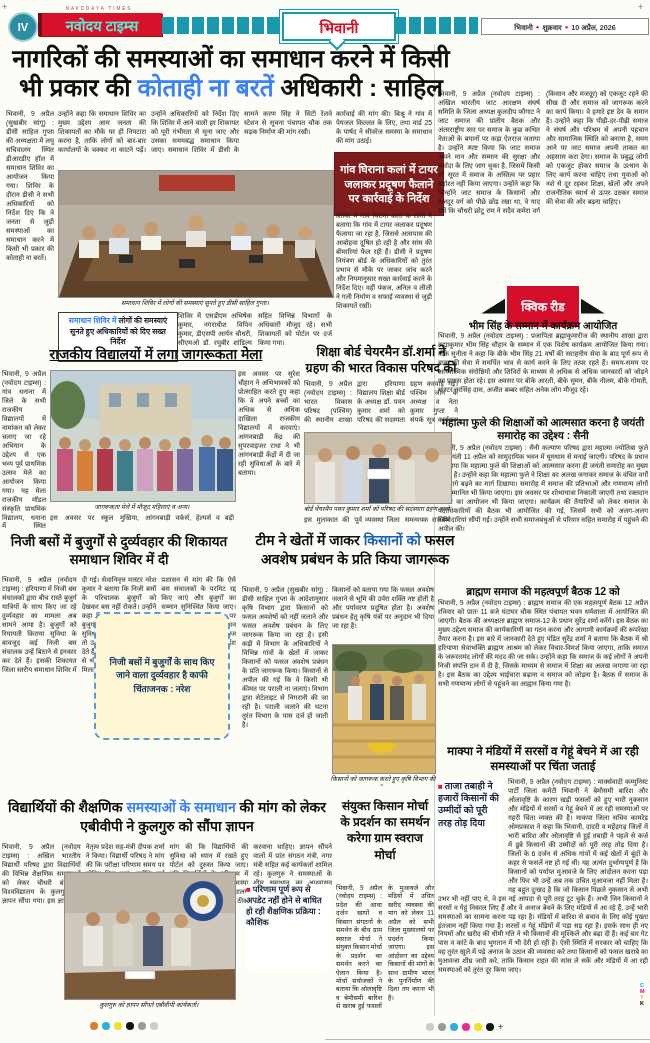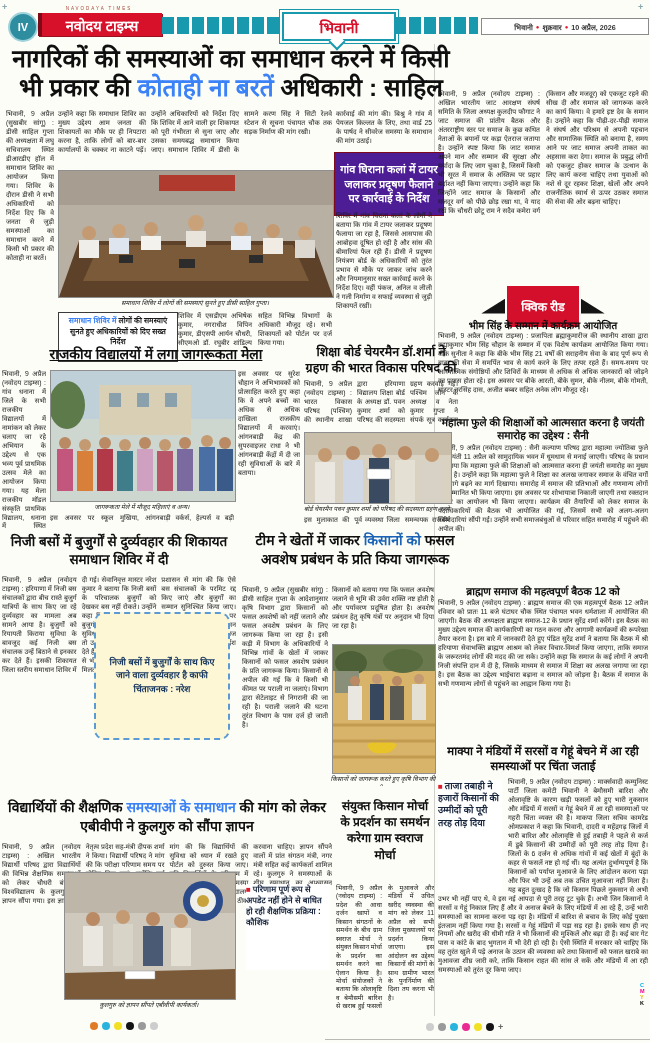--- a/index.html
+++ b/index.html
@@ -15,31 +15,31 @@
   .red{color:#3b82f6;}
   .blue{color:#1a62b5;}
   .photo{border:1px solid #8f8f8f;background:#d8d4cc;overflow:hidden;}
   .photo svg{display:block;width:100%;height:100%;}
   .vrule{width:1px;background:#cfcfcb;}
   
   .regmark{font-size:9px;color:#8aa7ad;font-weight:bold;}
   .iv-circle{width:26px;height:26px;border-radius:50%;background:#2f8da0;border:2px solid #9fd2da;
              color:#fff;font-weight:bold;font-size:11px;display:flex;align-items:center;justify-content:center;}
   .mast-top{font-size:4.5px;letter-spacing:2px;color:#a84434;text-align:center;overflow:hidden;white-space:nowrap;}
-  .mast-box{background:#d8112b;border-left:4px solid #7c0a18;color:#ffffff;font-weight:bold;font-size:14.5px;
+  .mast-box{background:#d8112b;border-left:4px solid #7c0a18;color:#5eead4;font-weight:bold;font-size:14.5px;
             display:flex;align-items:center;justify-content:center;box-shadow:1px 1px 0 #99101f;}
   .stripe{height:17px;background:repeating-linear-gradient(90deg,#1899ad 0 12px,#ffffff 12px 15px);}
   .ribbon{background:#fff;border:2px solid #1899ad;outline:1px solid #1899ad;outline-offset:2px;
           color:#d8112b;font-weight:bold;font-size:15px;display:flex;align-items:center;justify-content:center;}
   .ribbon-notch{width:10px;height:10px;background:#fff;border-right:2px solid #1899ad;border-bottom:2px solid #1899ad;transform:rotate(45deg);}
   .datebox{border:1px solid #8a8a8a;background:#fff;font-size:7.2px;font-weight:bold;color:#333;
            display:flex;align-items:center;justify-content:center;gap:3px;white-space:nowrap;overflow:hidden;}
   .datebox .dot{color:#e01b2c;font-size:6px;}
   
-  .redbox{background:#4c1d95;border:1px solid #7c0a18;color:#fff;font-weight:bold;font-size:11px;
+  .redbox{background:#7f1d1d;border:1px solid #7c0a18;color:#fff;font-weight:bold;font-size:11px;
           line-height:1.35;text-align:center;display:flex;align-items:center;justify-content:center;padding:3px 4px;}
   .insetbox{border:1.5px solid #3a3a3a;background:#fff;font-size:7.6px;font-weight:bold;line-height:1.4;
             text-align:center;padding:3px;overflow:hidden;}
   .creambox{background:#fdf7d6;border:2px dashed #5b9bd5;border-radius:10px;font-weight:bold;font-size:9px;
             line-height:1.45;text-align:center;color:#17375e;display:flex;align-items:center;justify-content:center;padding:12px;}
   .qrband{display:flex;align-items:center;justify-content:center;}
   .qrband .tri-l{width:24px;height:15px;background:#141414;clip-path:polygon(0 100%,100% 0,100% 100%);}
   .qrband .tri-r{width:24px;height:15px;background:#141414;clip-path:polygon(0 0,100% 100%,0 100%);}
   .qrband .qrtitle{background:#d40f2c;color:#fff;font-weight:bold;font-size:12px;padding:12px 14px;margin:0 2px;}
   .pullquote{font-weight:bold;font-size:9.3px;line-height:1.3;color:#17253d;text-align:left;background:#fff;overflow:hidden;}

